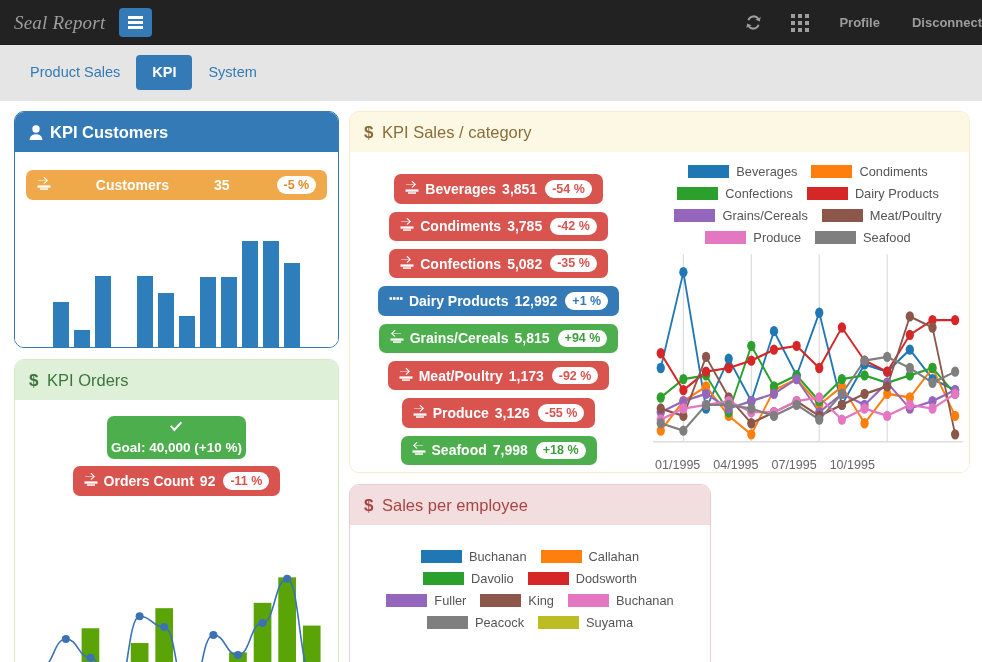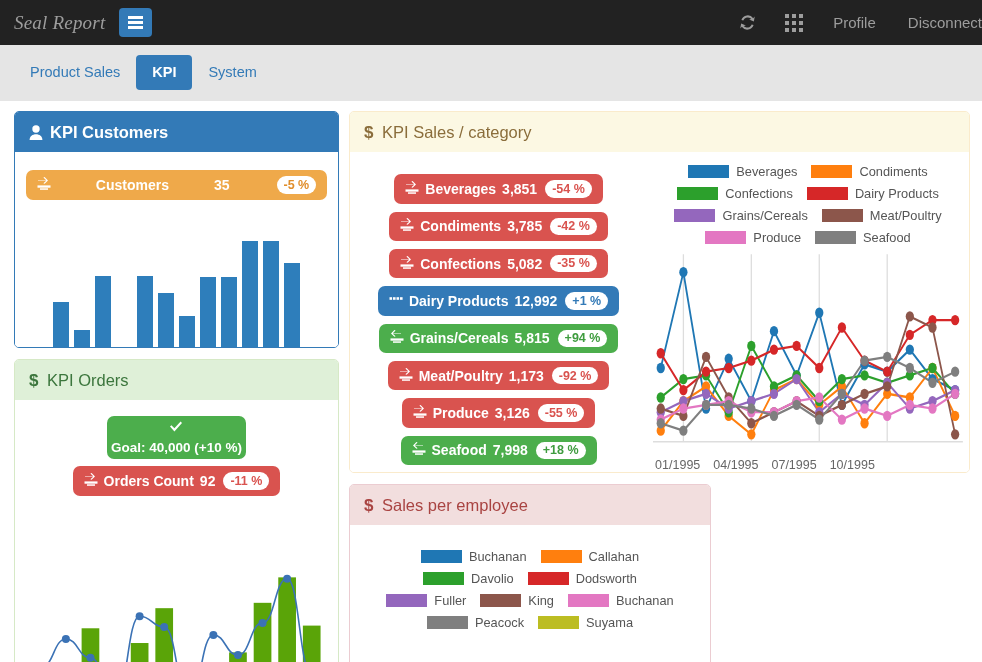--- a/index.html
+++ b/index.html
@@ -42,24 +42,25 @@
     height: 45px;
   }
   .nav-icon {
     padding: 0 14px;
     display: flex; align-items: center;
     height: 45px;
     color: #9d9d9d;
   }
   .nav-link {
     color: #9d9d9d;
-    font-size: 15px;
+    font-size: 13px;
     padding: 0 16px;
     line-height: 45px;
     white-space: nowrap;
+    font-weight: bold;
   }
   .nav-link.last { padding-right: 0; }
 
   
   .tabbar {
     height: 56px;
     background: #e5e5e5;
     display: flex;
     align-items: center;
     padding-left: 14px;
@@ -85,21 +86,21 @@
     padding: 10px 12px 0 14px;
     gap: 10px;
     height: 606px;
   }
   .col-left  { width: 325px; flex: none; display: flex; flex-direction: column; gap: 11px; }
   .col-right { flex: 1; display: flex; flex-direction: column; gap: 11px; }
 
   
   .panel {
     border: 1px solid #ccc;
-    border-radius: 5px;
+    border-radius: 10px;
     background: #fff;
     overflow: hidden;
     display: flex;
     flex-direction: column;
   }
   .panel-head {
     padding: 11px 14px;
     font-size: 16.5px;
     display: flex;
     align-items: center;

